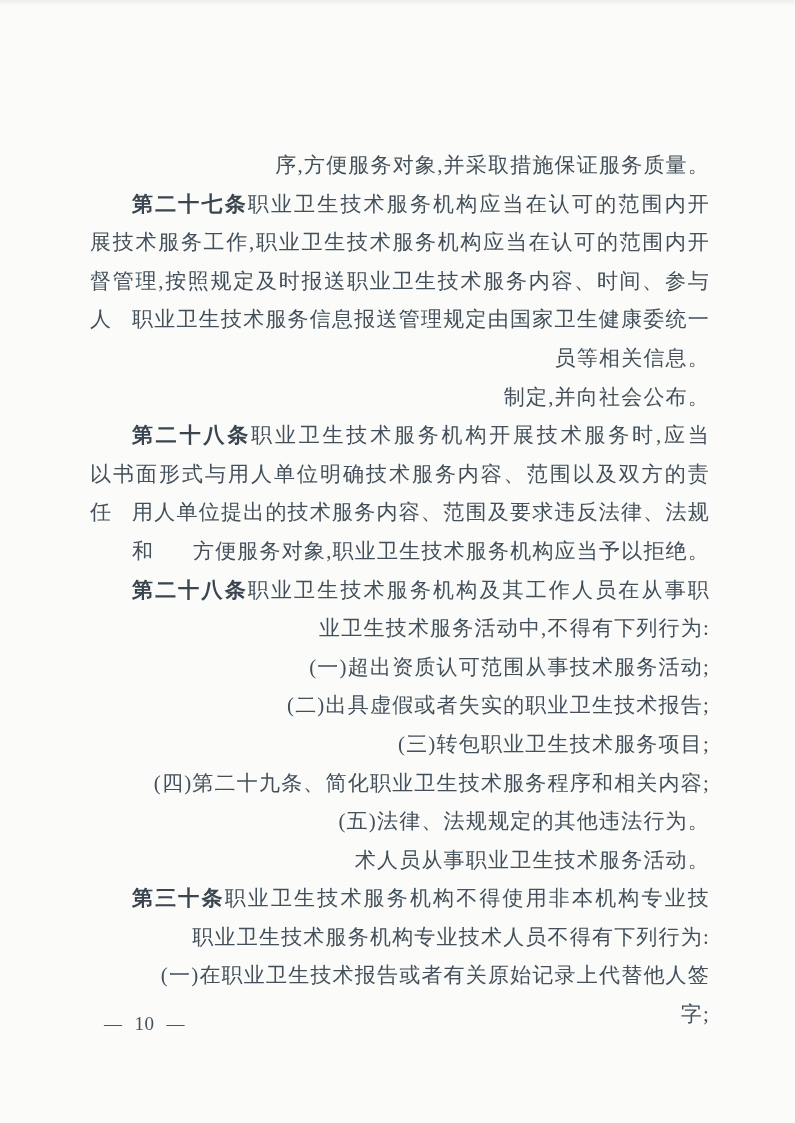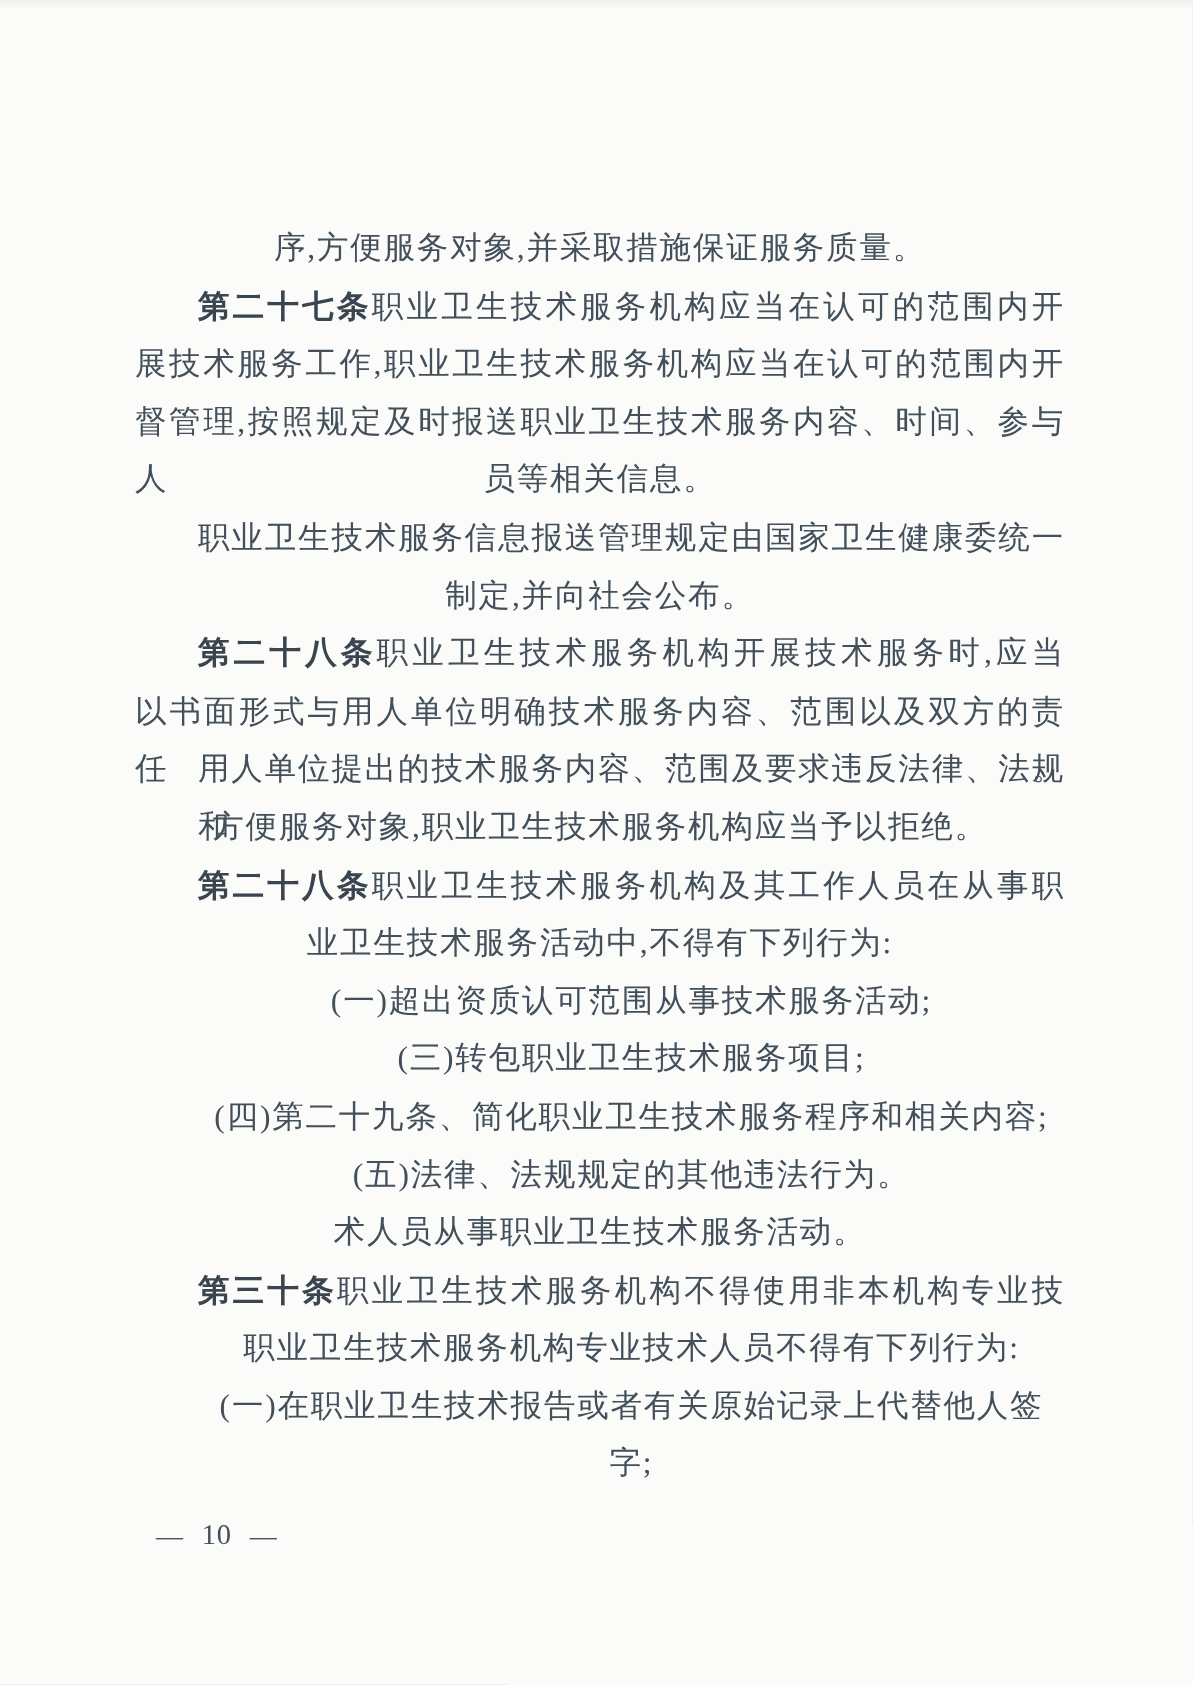--- a/index.html
+++ b/index.html
@@ -25,21 +25,21 @@
     position: absolute;
     left: 90px;
     top: 146px;
     width: 620px;
   }
   .line {
     font-size: 21px;
     line-height: 38.6px;
     height: 38.6px;
     letter-spacing: 1.2px;
-    text-align: center;
+    text-align: right;
     overflow: visible;
   }
   .line.indent { padding-left: 42px; }
   .line.fill {
     text-align: justify;
     text-align-last: justify;
     -moz-text-align-last: justify;
   }
   .label {
     display: none;
@@ -76,26 +76,26 @@
   </div>
 
   <div class="line fill">
     <span class="text">展技术服务工作,职业卫生技术服务机构应当在认可的范围内开</span>
   </div>
 
   <div class="line fill">
     <span class="text">督管理,按照规定及时报送职业卫生技术服务内容、时间、参与人</span>
   </div>
 
+  <div class="line indent fill">
+    <span class="text">职业卫生技术服务信息报送管理规定由国家卫生健康委统一</span>
+  </div>
+
   <div class="line">
     <span class="text">员等相关信息。</span>
-  </div>
-
-  <div class="line indent fill">
-    <span class="text">职业卫生技术服务信息报送管理规定由国家卫生健康委统一</span>
   </div>
 
   <div class="line">
     <span class="text">制定,并向社会公布。</span>
   </div>
 
   <div class="line indent fill">
     <span class="label has">第二十八条</span><span class="text">职业卫生技术服务机构开展技术服务时,应当</span>
   </div>
 
@@ -116,20 +116,23 @@
   </div>
 
   <div class="line">
     <span class="text">业卫生技术服务活动中,不得有下列行为:</span>
   </div>
 
   <div class="line indent">
     <span class="text">(一)超出资质认可范围从事技术服务活动;</span>
   </div>
 
+  <div class="line indent">
+    <span class="text">(二)出具虚假或者失实的职业卫生技术报告;</span>
+  </div>
 
   <div class="line indent">
     <span class="text">(三)转包职业卫生技术服务项目;</span>
   </div>
 
   <div class="line indent">
     <span class="text">(四)第二十九条、简化职业卫生技术服务程序和相关内容;</span>
   </div>
 
   <div class="line indent">

